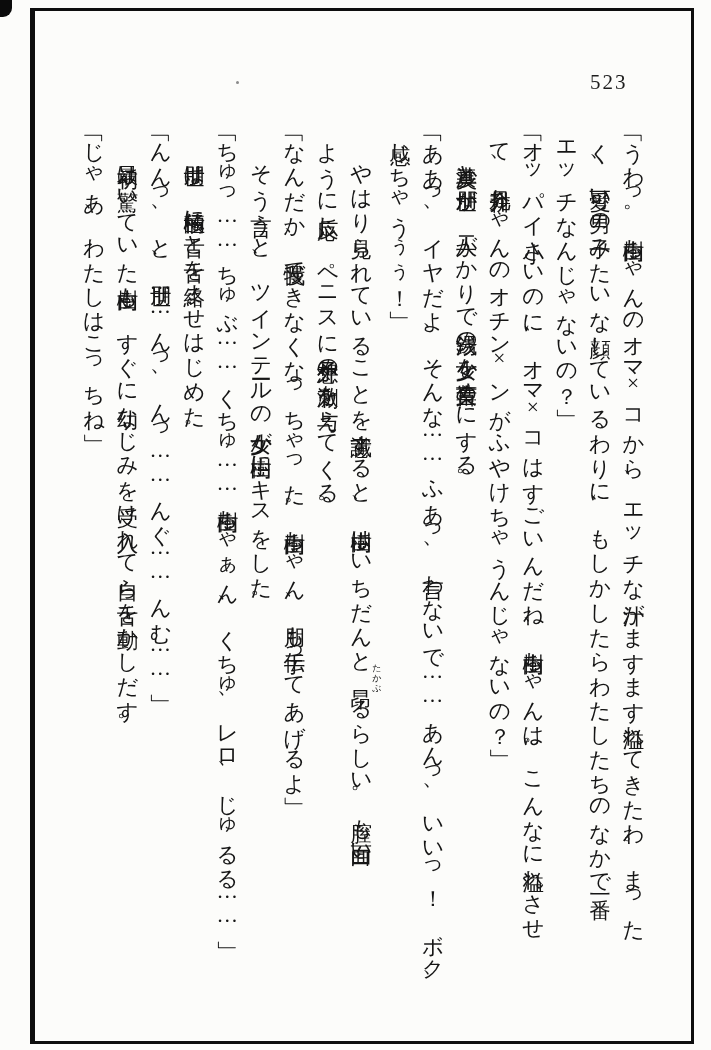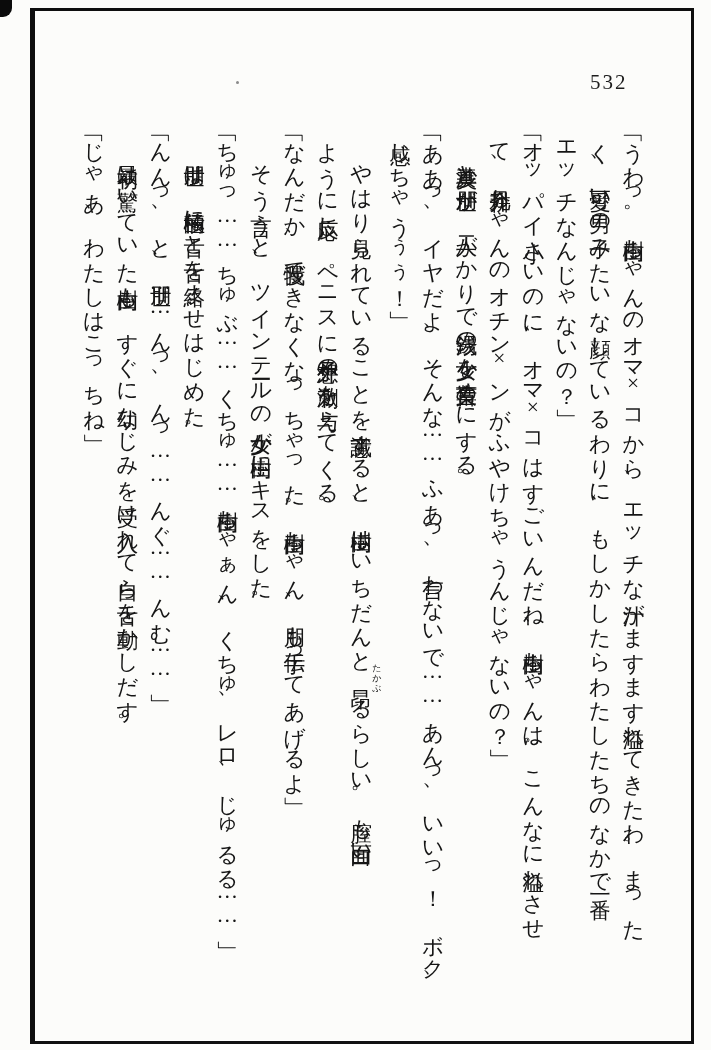--- a/index.html
+++ b/index.html
@@ -77,21 +77,21 @@
     color: #151515;
   }
 </style>
 </head>
 <body>
 
 <div class="page-frame"></div>
 <div class="corner-mark"></div>
 <div class="speck"></div>
 
-<div class="page-number">532</div>
+<div class="page-number">523</div>
 
 <div class="text-block">
     <div class="tline">「うわっ。由樹ちゃんのオマ×コから、エッチな汁がますます溢れてきたわ。まった</div>
     <div class="tline">く、可愛い男の子みたいな顔しているわりに、もしかしたらわたしたちのなかで一番</div>
     <div class="tline">エッチなんじゃないの？」</div>
     <div class="tline">「オッパイ小さいのに、オマ×コはすごいんだね、由樹ちゃんは。こんなに溢れさせ</div>
     <div class="tline">て、耕介兄ちゃんのオチン×ンがふやけちゃうんじゃないの？」</div>
     <div class="tline">　真沙美と朋世が、二人がかりで銭湯の少女を言葉責めにする。</div>
     <div class="tline">「ああっ、イヤだよ、そんな……ふあっ、言わないで……あんっ、いいっ！　ボク、</div>
     <div class="tline">感じちゃうぅぅ！」</div>

